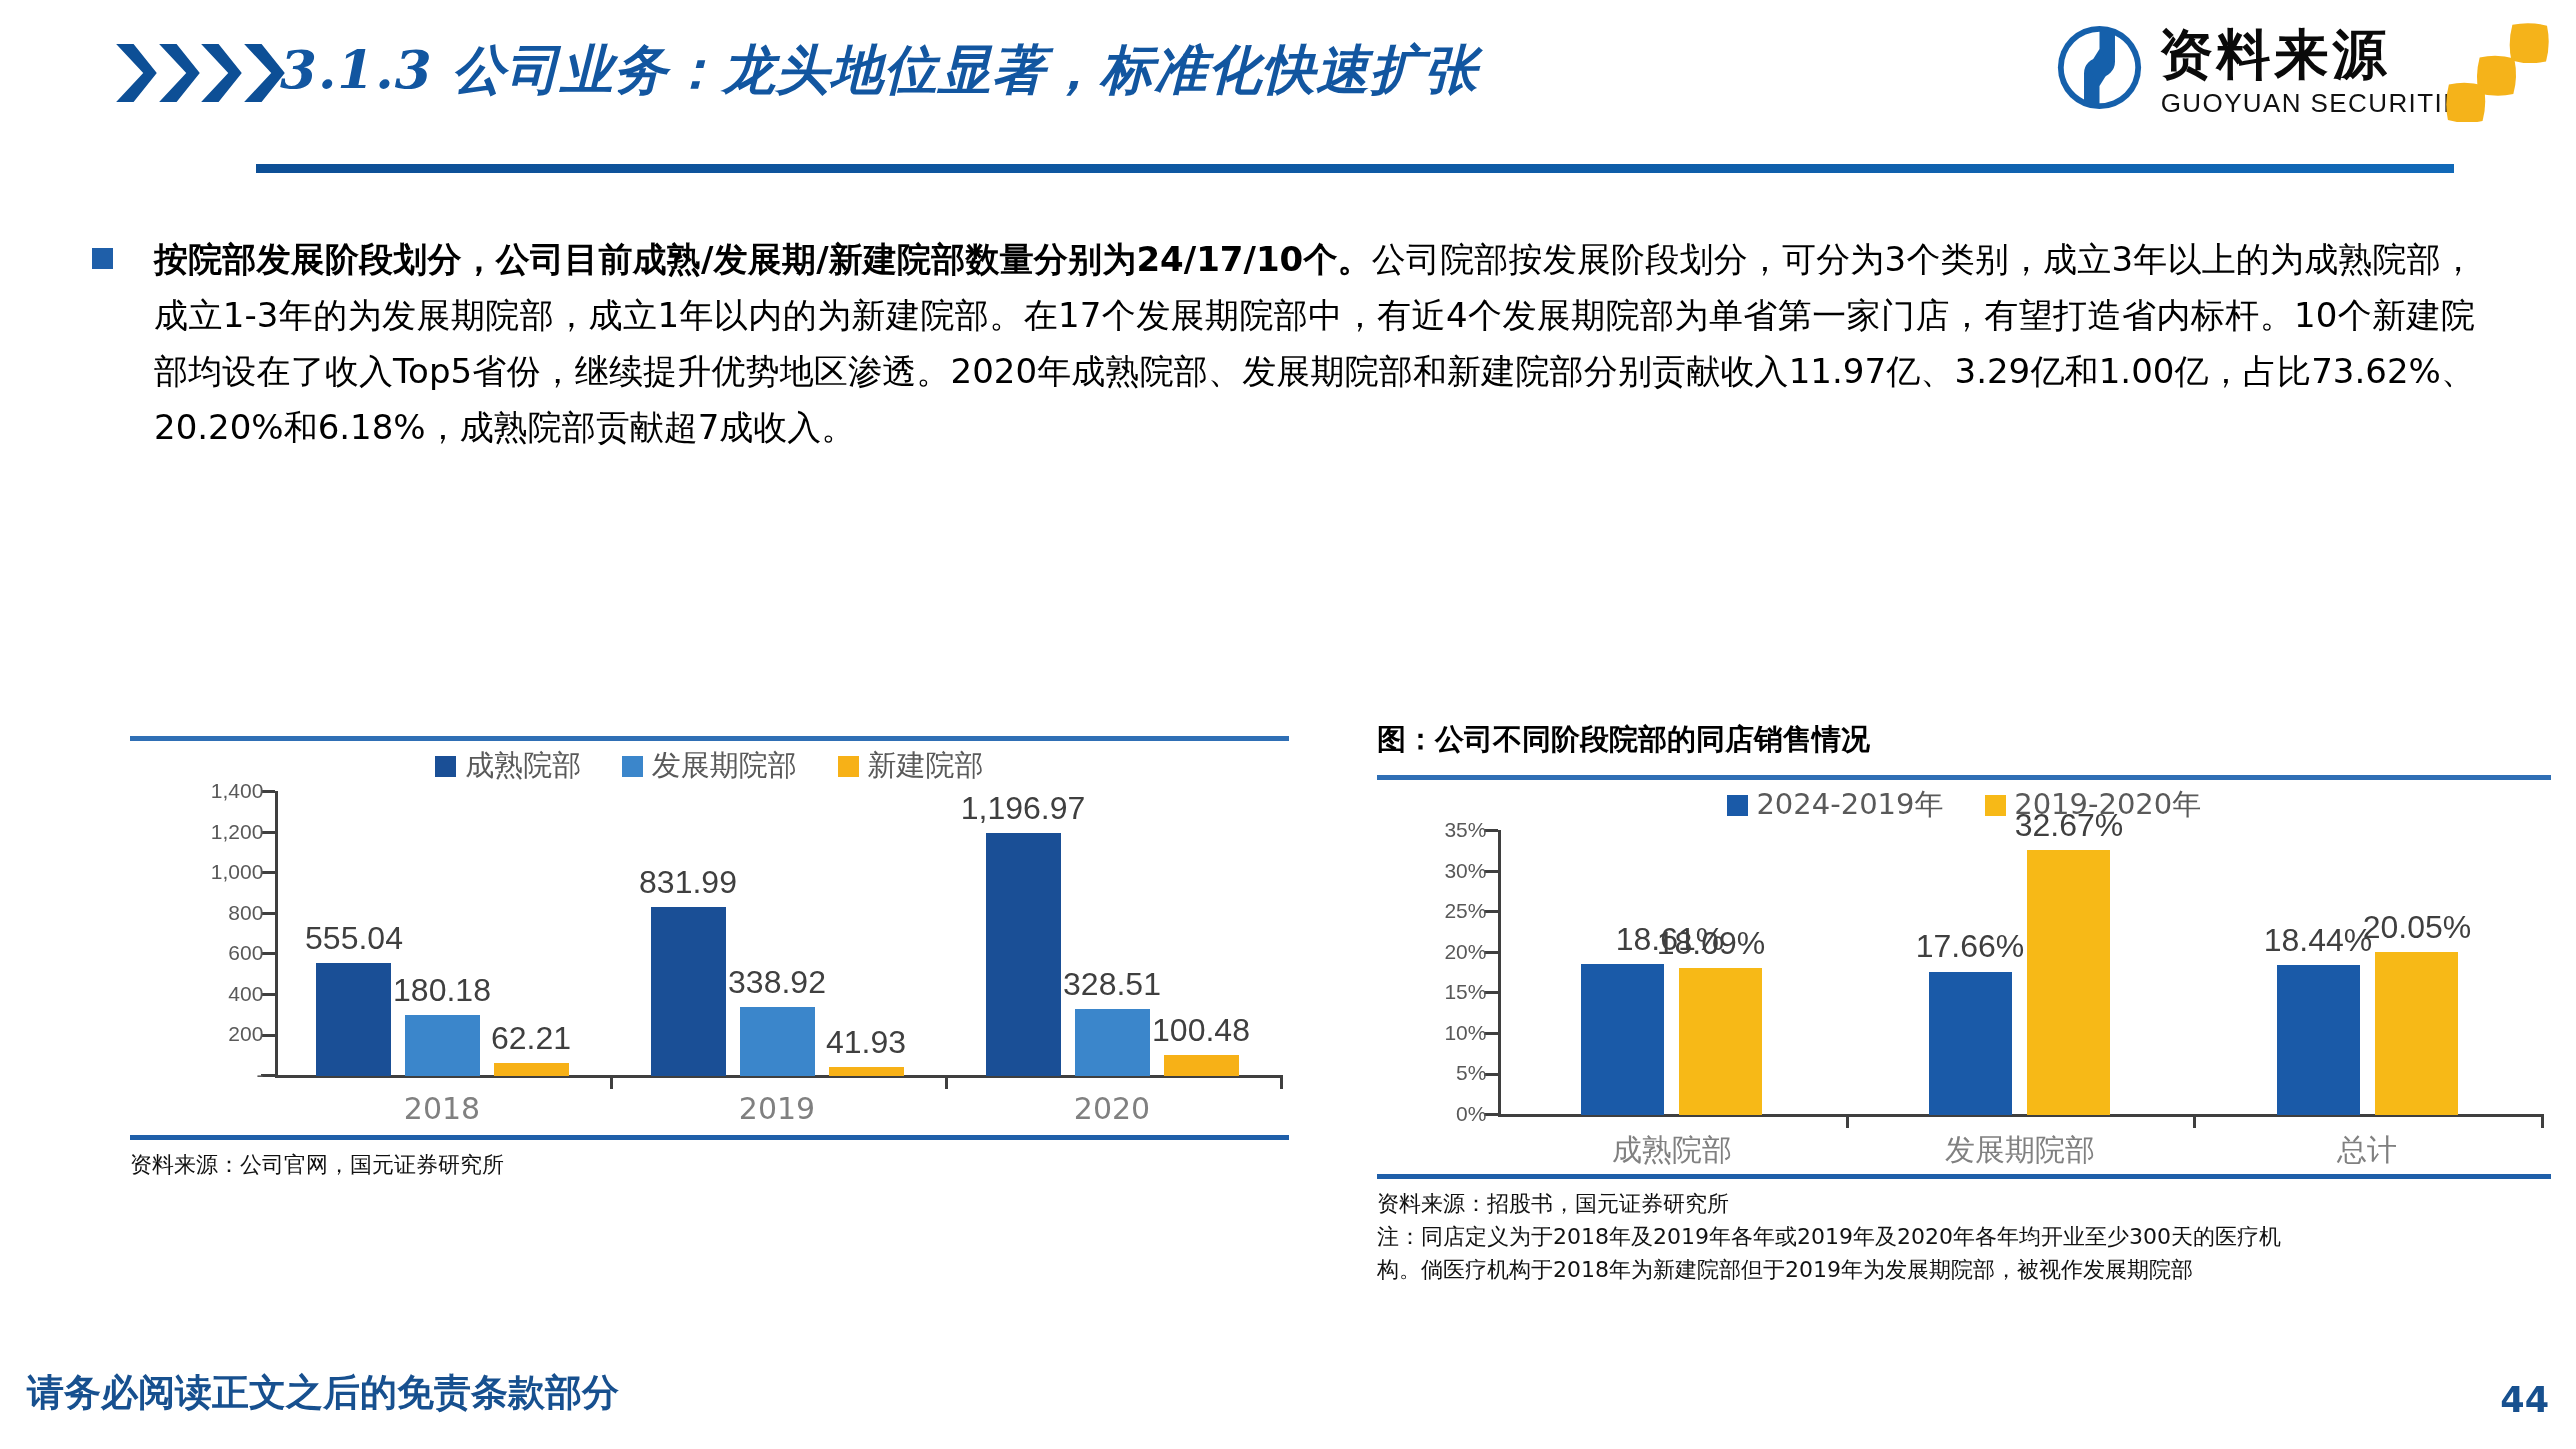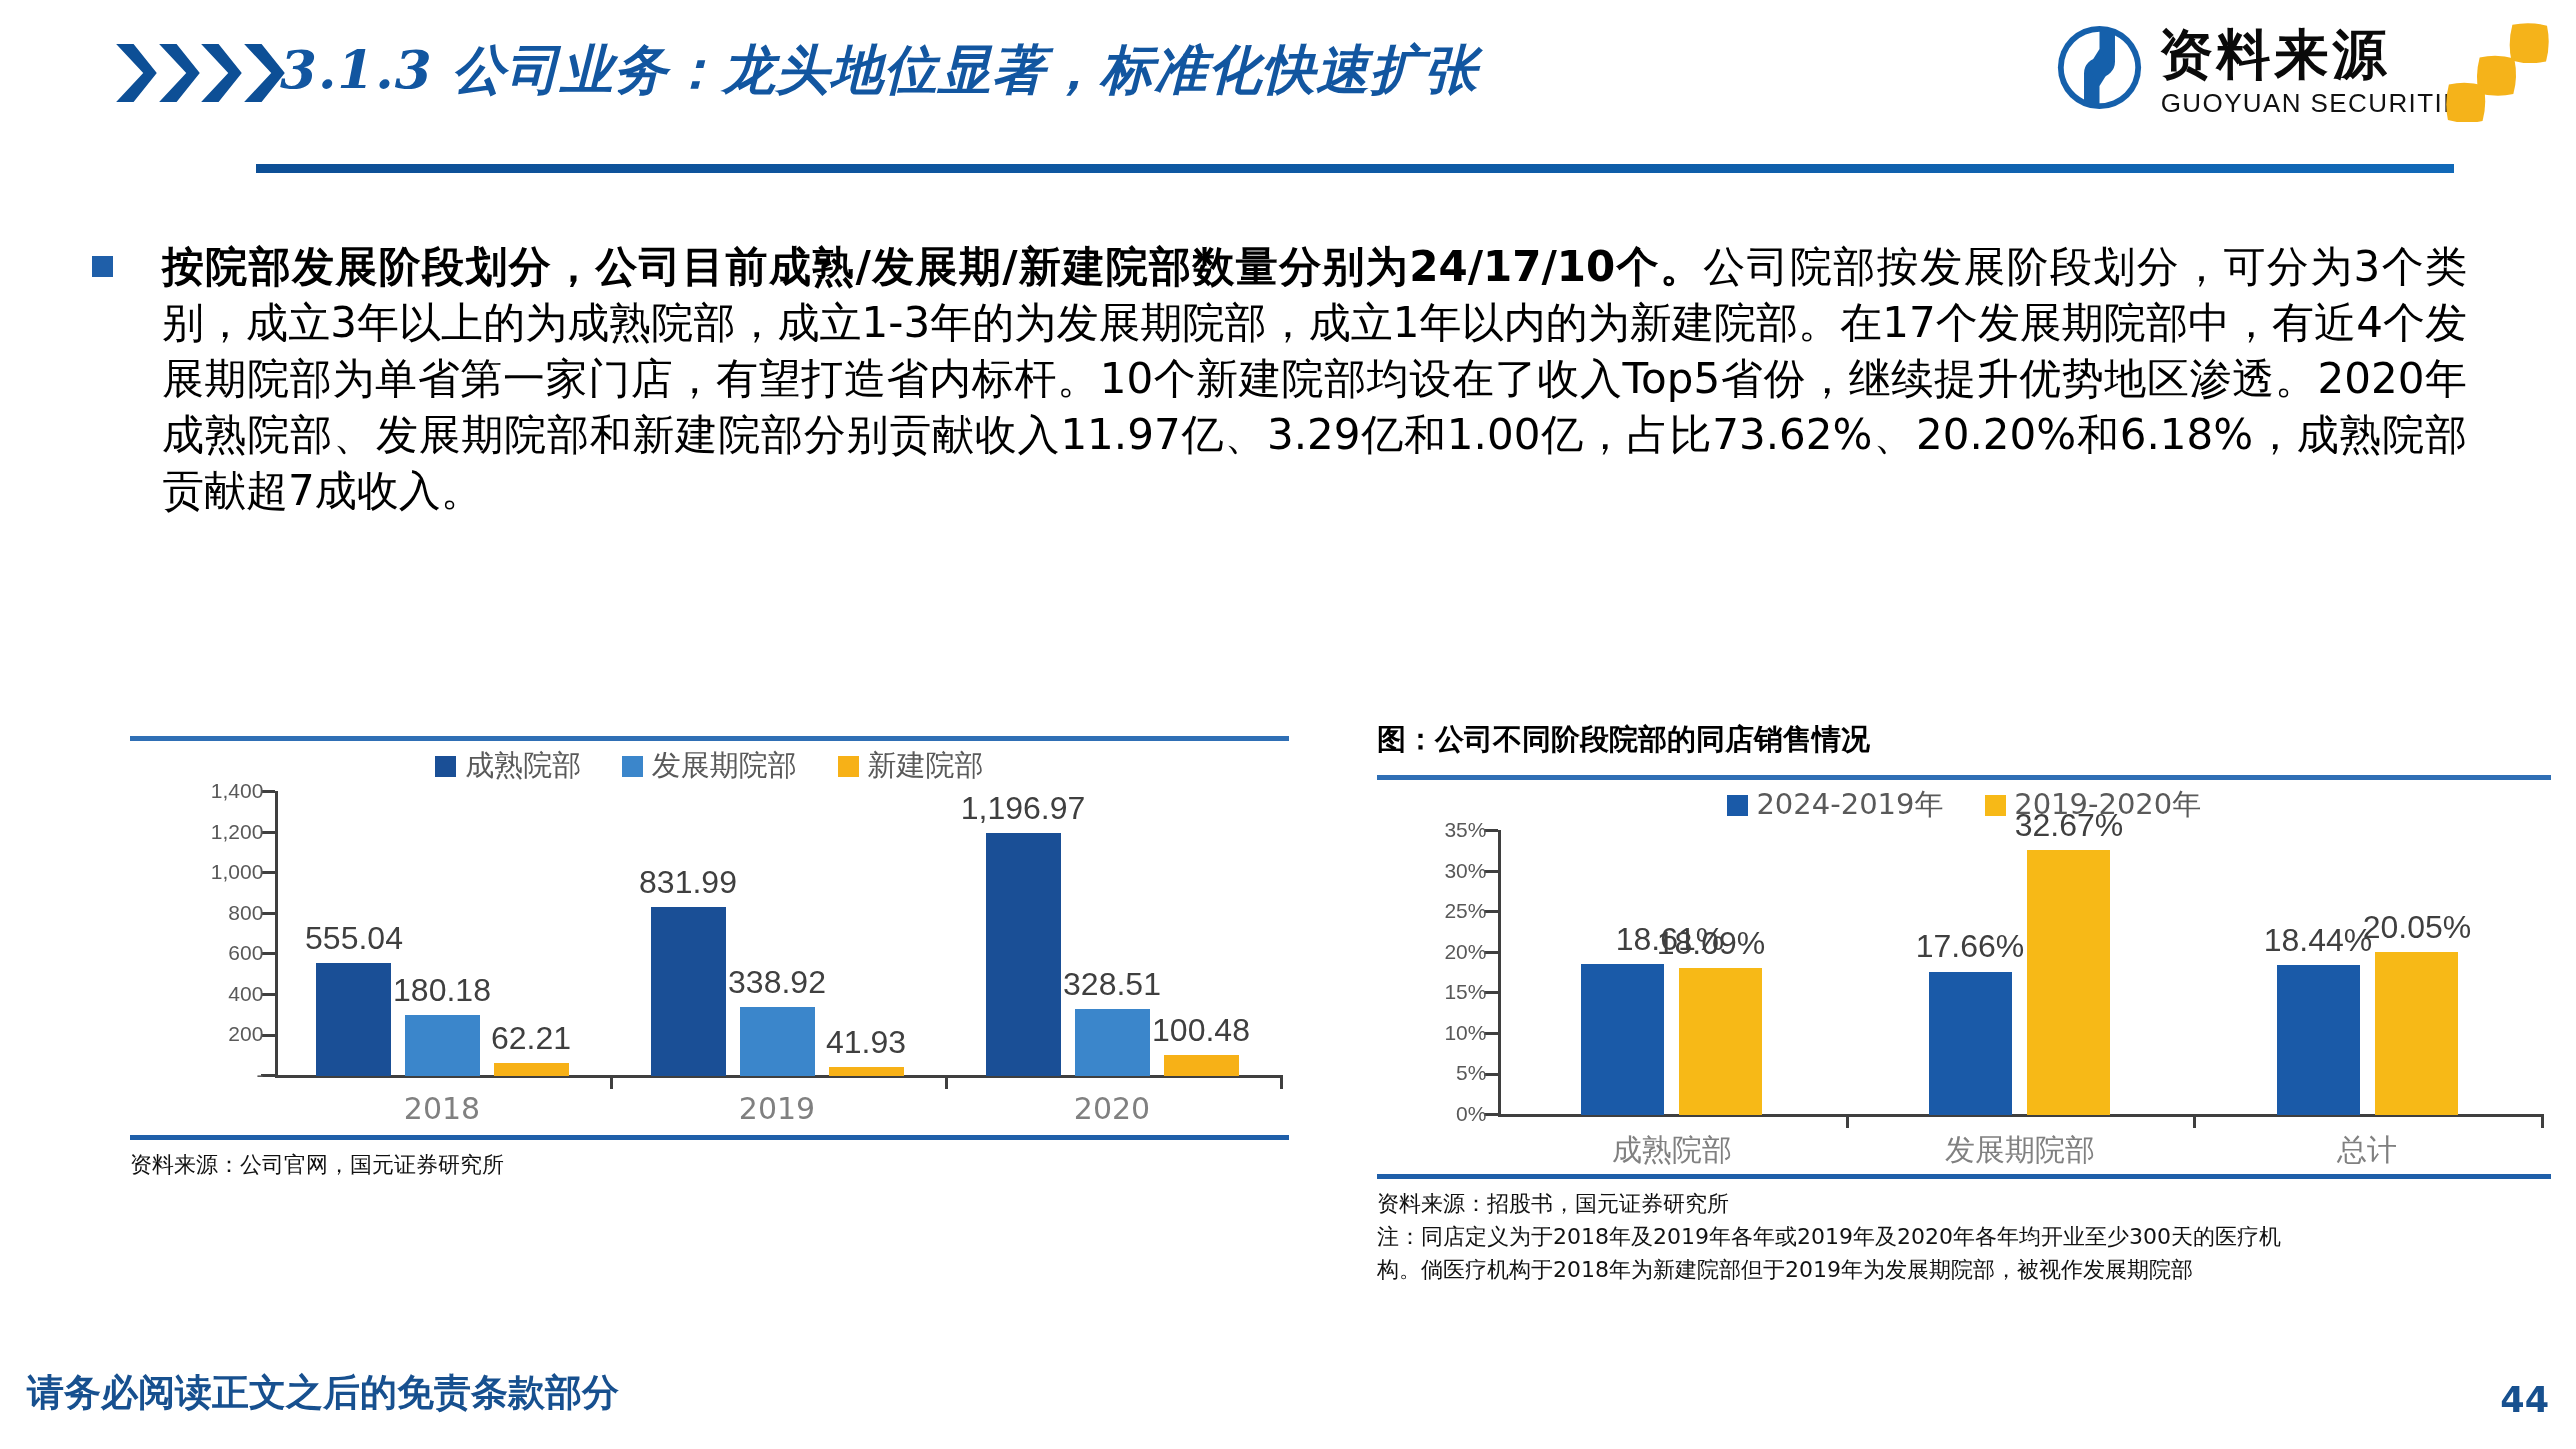--- a/index.html
+++ b/index.html
@@ -43,23 +43,23 @@
   }
   .logo-squares{position:absolute;left:386px;top:3.9px;width:111px;height:101px;}
 
   
   .body-block{position:absolute;left:92px;top:227px;width:2387px;}
   .para{position:relative;padding-left:58px;margin-bottom:23px;}
   .bullet{
     position:absolute;left:0;top:17.4px;width:21px;height:21px;background:#1f5fa9;
   }
   .para p{
-    margin:12px;
-    font-family:"DejaVu Sans","Liberation Sans",sans-serif;
-    font-size:42px;line-height:56px;color:#000000;text-align:justify;
+    margin:4px;
+    font-family:"DejaVu Sans","Liberation Sans",sans-serif;
+    font-size:34px;line-height:56px;color:#000000;text-align:justify;
     letter-spacing:0px;
   }
   .para .lead{font-weight:bold;}
 
   
   .panel{position:absolute;top:720px;}
   .panel-left{left:130px;width:1159px;}
   .panel-right{left:1377px;width:1174px;}
   .panel-title{
     font-family:"DejaVu Sans","Liberation Sans",sans-serif;

